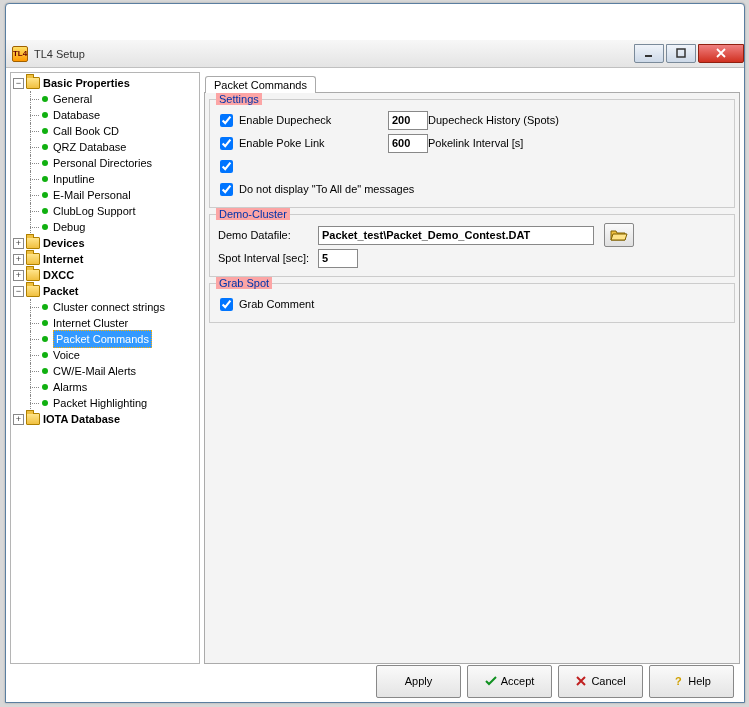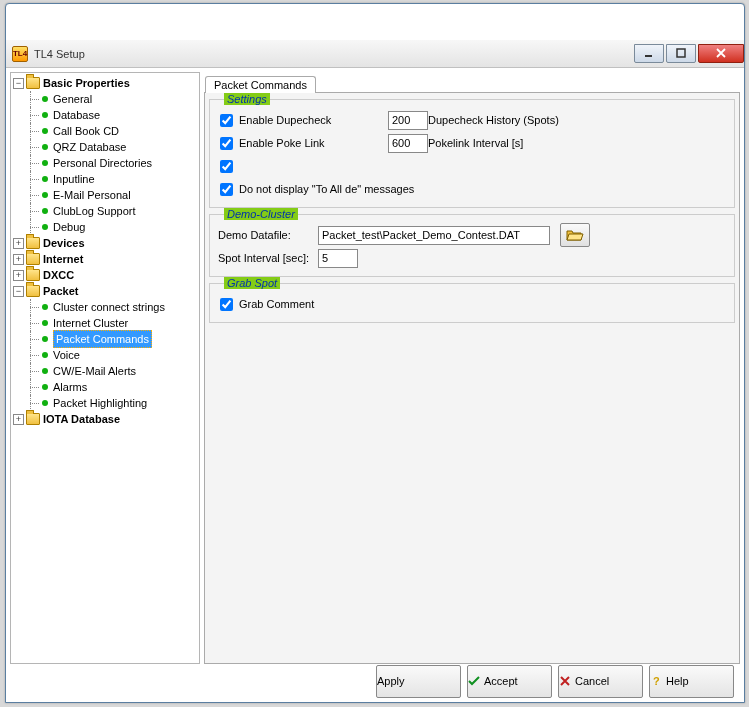--- a/index.html
+++ b/index.html
@@ -136,50 +136,50 @@
   background:#f4f4f4;
   padding:4px;
 }
 .group {
   border:1px solid #ccc;
   margin:2px 0 6px 0;
   padding:8px 8px 6px 8px;
   position:relative;
 }
 .group .legend {
-  position:absolute; top:-7px; left:14px;
-  background:#84cc16; padding:0 3px; color:#0033aa;font-style:italic;
+  position:absolute; top:-7px; left:6px;
+  background:#fca5a5; padding:0 3px; color:#0033aa;
 }
 .row { display:flex; align-items:center; height:22px; margin:1px 0; }
 .cbwrap { display:flex; align-items:center; width:170px; }
 input[type=checkbox]{ margin:0 6px 0 2px; }
 .txt {
   border:1px solid #888; background:#fff;
-  height:19px; font-size:11px; padding:1px 3px;
+  height:19px; font-size:11px; padding:1px 3px;font-weight:bold;
 }
 .txt.small { width:40px; }
-.txt.wide { width:232px; }
+.txt.wide { width:276px; }
 .after-label { }
 .label-col { width:100px; }
 .browse-btn {
   width:30px; height:24px; margin-left:10px;
   border:1px solid #888; border-radius:2px;
   background:linear-gradient(#fafafa,#e0e0e0);
   display:flex; align-items:center; justify-content:center;
 }
 .footer {
   height: 34px;
   display:flex; justify-content:flex-end; align-items:center;
   gap:6px; padding:4px 6px 4px 4px;
 }
 .btn {
   width:85px; height:33px;
   border:1px solid #888; border-radius:2px;
   background:linear-gradient(#fafafa,#e4e4e4);
-  display:flex; align-items:center; justify-content:flex-start;
+  display:flex; align-items:center; justify-content:center;
   gap:4px;
 }
 .ic { width:12px; height:12px; display:block; }
 </style>
 </head>
 <body>
 
 <div class="window">
   <div class="titlebar">
     <div class="app-icon">TL4</div>

